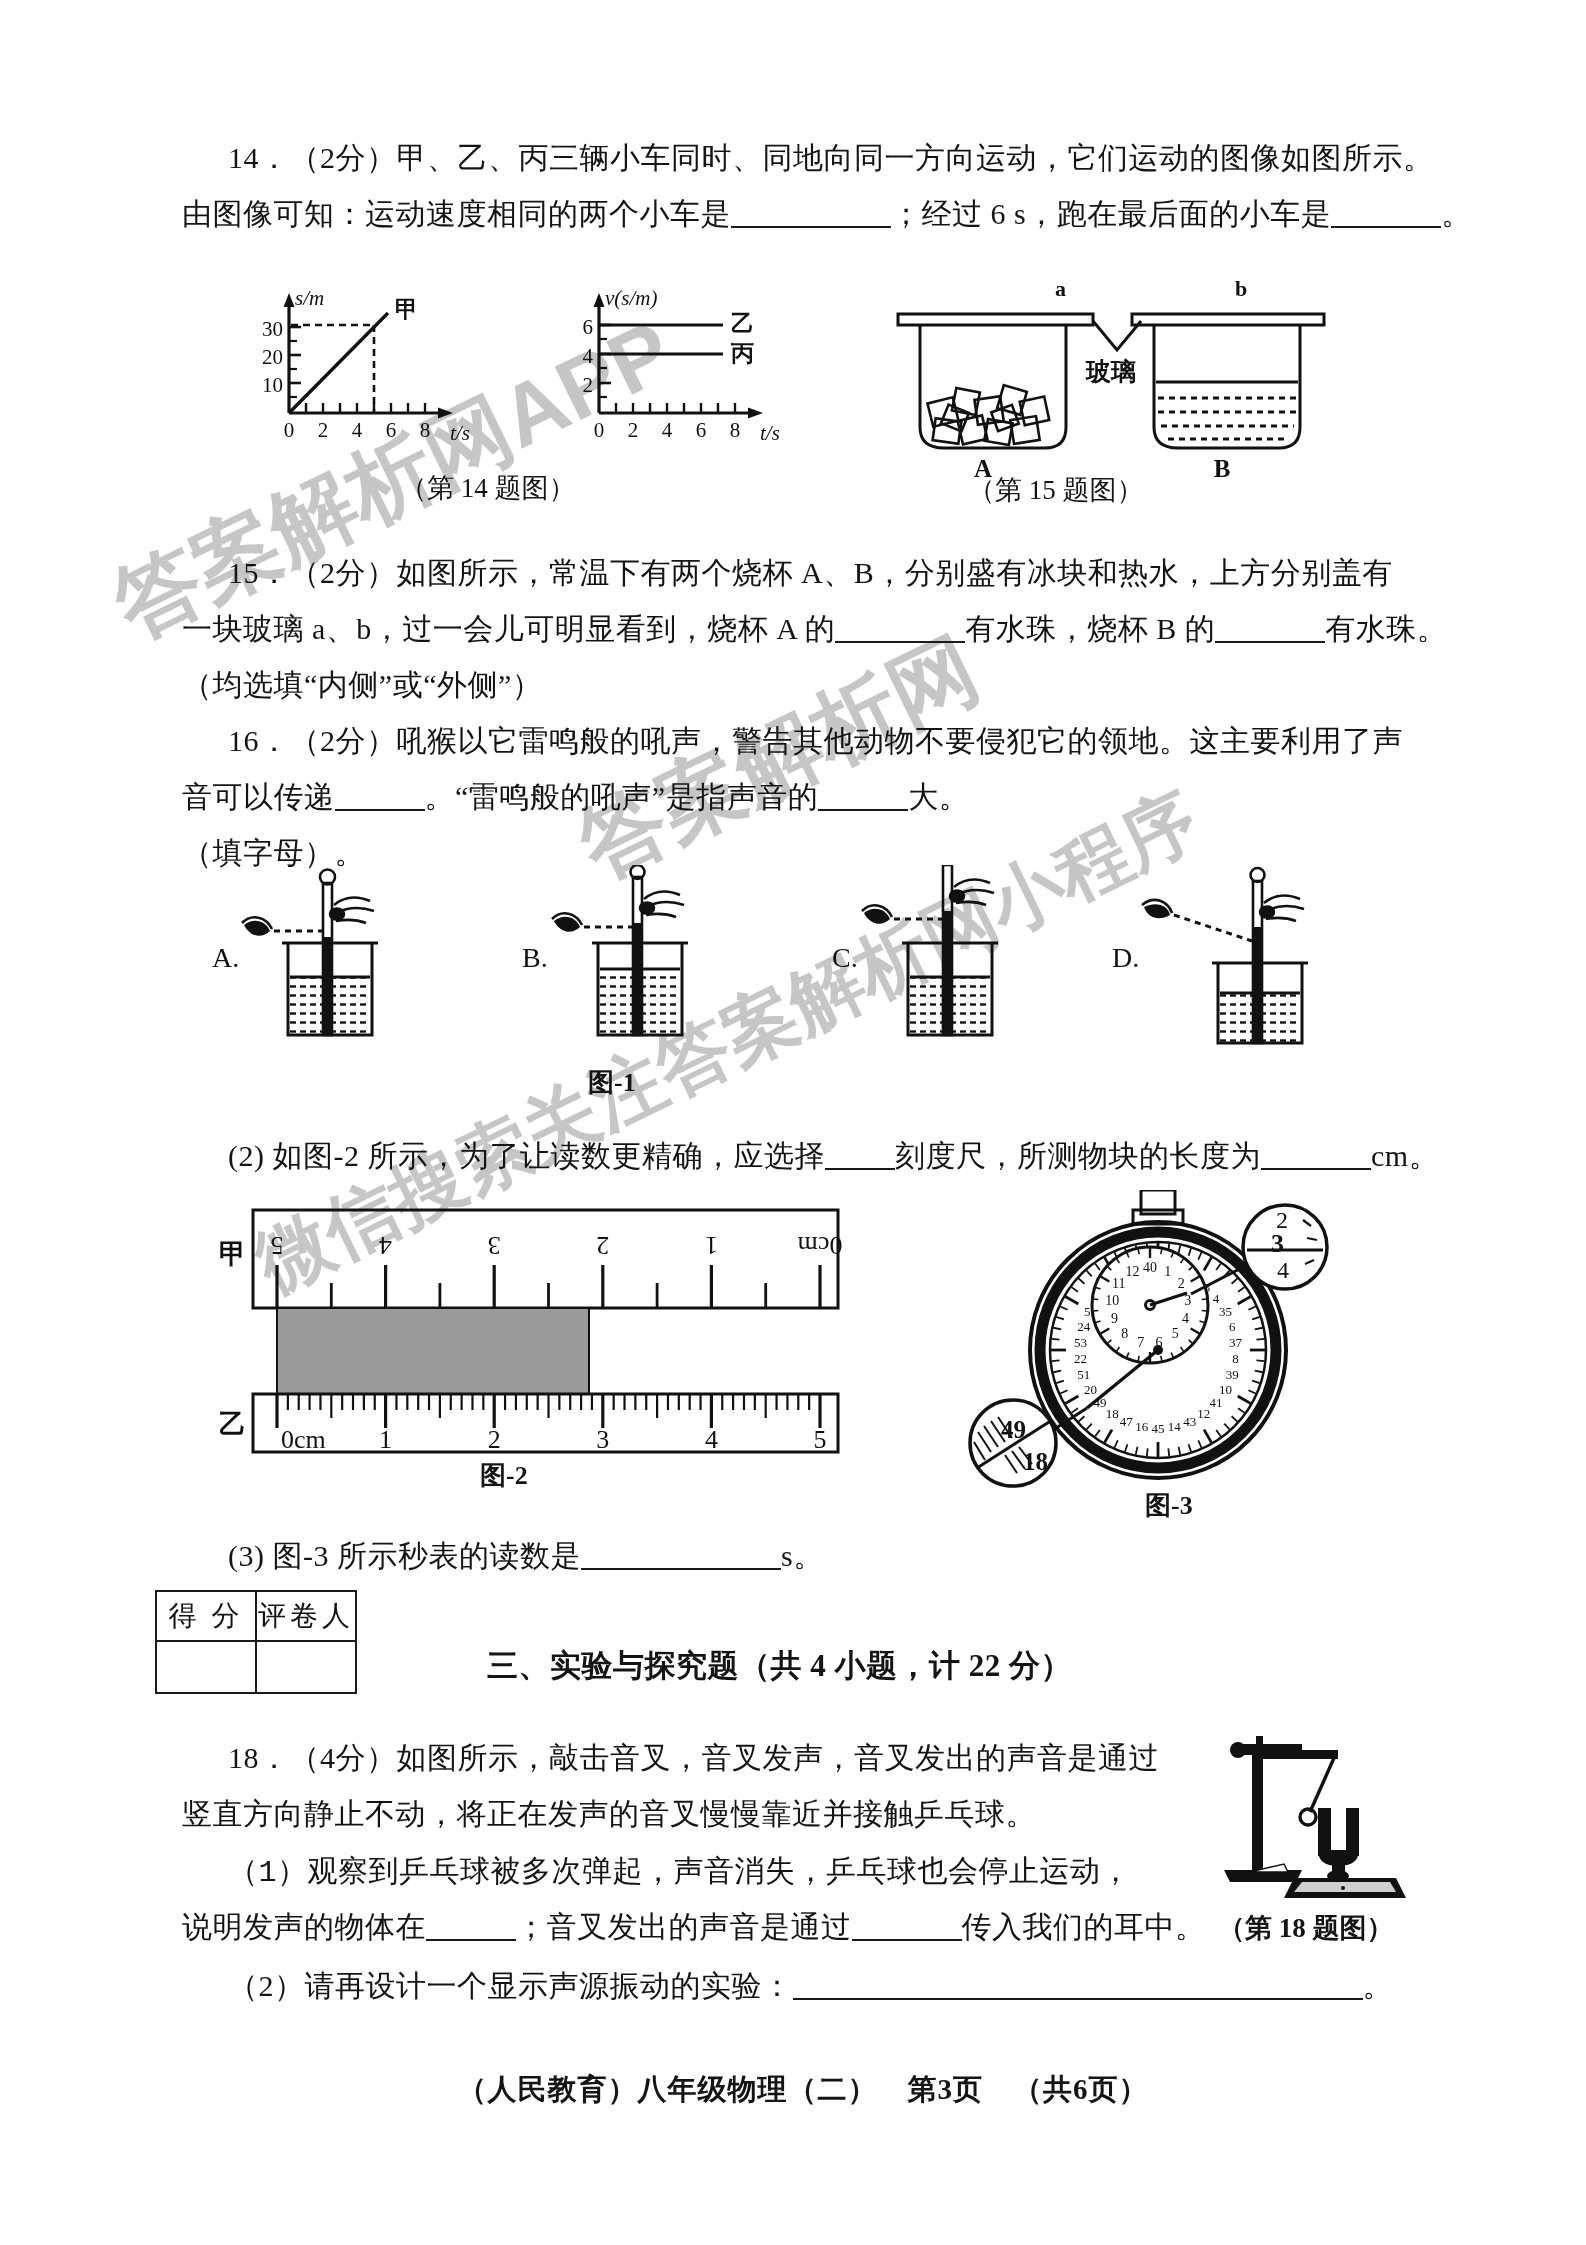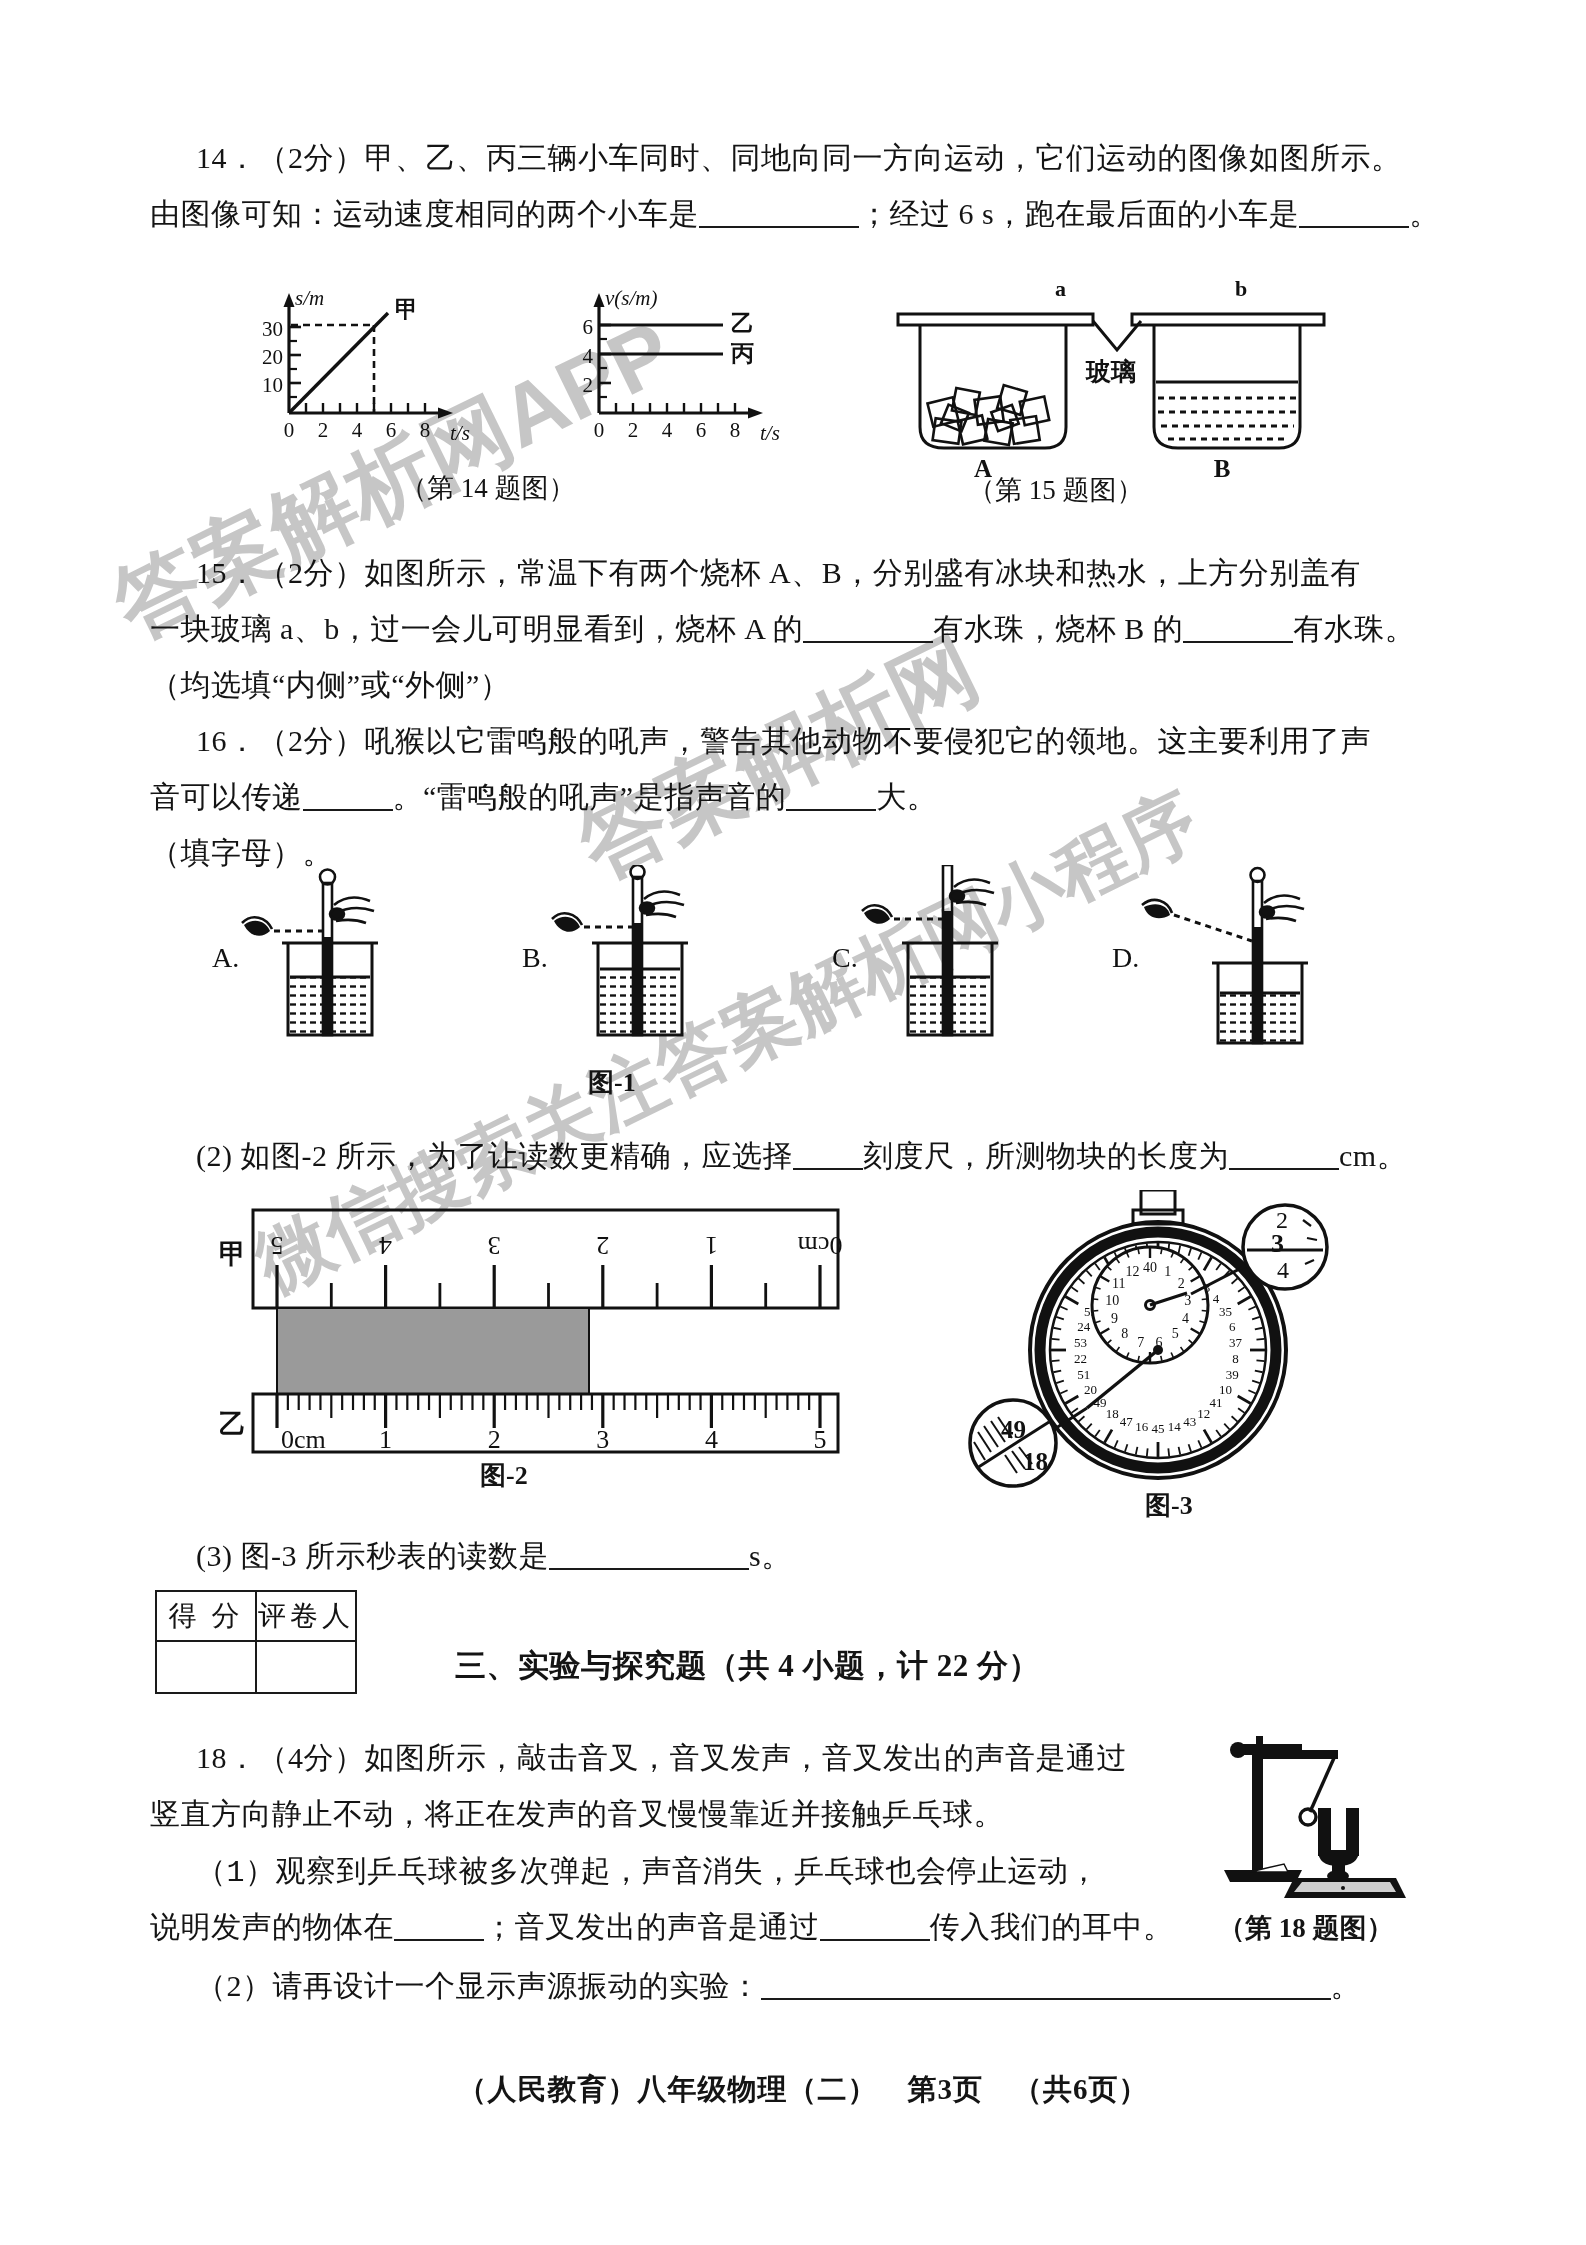--- a/index.html
+++ b/index.html
@@ -4,21 +4,21 @@
 <style>
   html,body{margin:0;padding:0;background:#ffffff;}
   body{
     width:1586px;height:2245px;position:relative;overflow:hidden;
     font-family:"Liberation Serif","DejaVu Serif",serif;
     color:#141414;
   }
   .page{position:absolute;left:0;top:0;width:1586px;height:2245px;}
 
   
-  .q{position:absolute;font-size:30px;line-height:56px;letter-spacing:0.5px;}
+  .q{position:absolute;font-size:30px;line-height:56px;letter-spacing:0.5px;margin-left:32px;}
   .ln{display:block;white-space:nowrap;}
   .ind{padding-left:46px;}
   .blank{display:inline-block;border-bottom:2px solid #1a1a1a;vertical-align:-4px;}
   .b70{width:70px}.b90{width:90px}.b110{width:110px}.b130{width:130px}
   .b160{width:160px}.b200{width:200px}
   .cap{position:absolute;font-size:27px;white-space:nowrap;}
   .fig-label{position:absolute;font-size:26px;font-weight:bold;white-space:nowrap;}
 
   
   .svgbox{position:absolute;}

